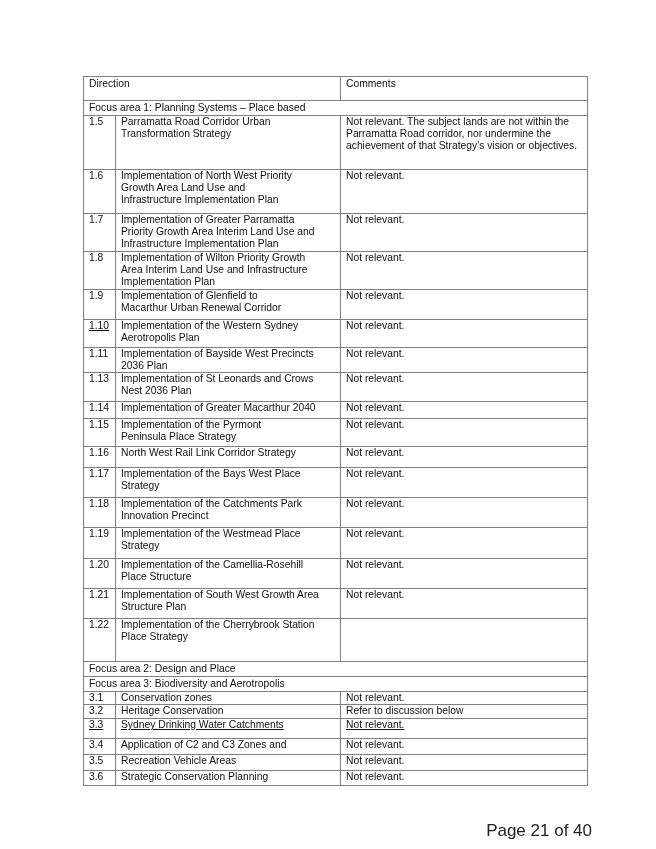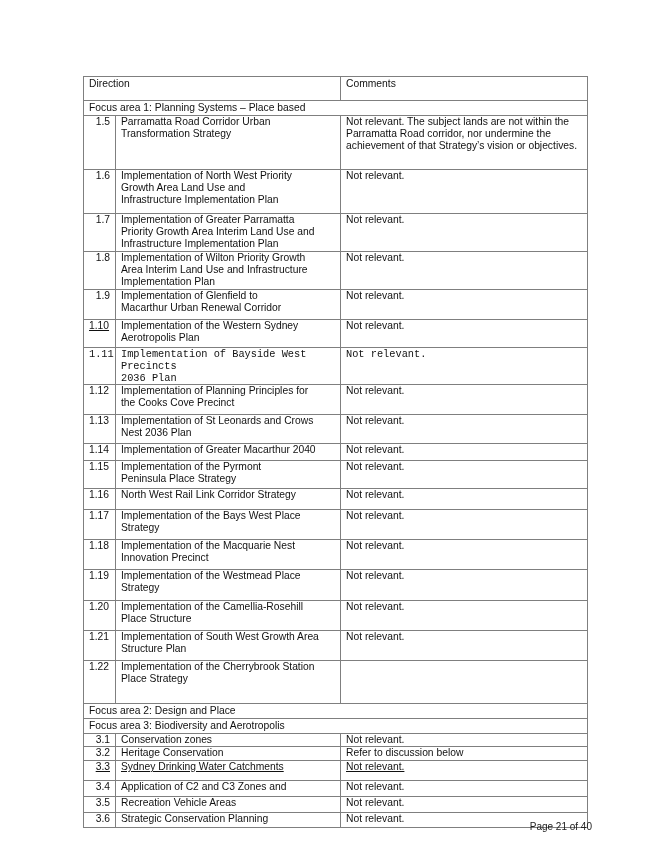--- a/index.html
+++ b/index.html
@@ -14,23 +14,23 @@
   table.dir-table td, table.dir-table th {
     border: 1px solid #7f7f7f; vertical-align: top; padding: 1px 5px 1px 5px;
     text-align: left; font-weight: normal;
   }
   col.c-num { width: 32px; }
   col.c-dir { width: 225px; }
   col.c-com { width: 247px; }
   th.hdr { font-weight: bold; height: 21px; padding-top: 2px; }
   td.focus { font-weight: bold; padding-top: 1px; padding-bottom: 1px; }
   td.num { text-align: right; padding-right: 3px; padding-left: 2px; }
-  td.num.center { text-align: right; }
+  td.num.center { text-align: left; }
   td.mid { vertical-align: middle; }
-  .footer { position: absolute; right: 64px; top: 821px; font-size: 10px; color: #222; }
+  .footer { position: absolute; right: 64px; top: 821px; font-size: 17px; color: #222; }
 </style>
 </head>
 <body>
 
 <div class="page">
   <table class="dir-table">
     <colgroup>
         <col class="c-num">
         <col class="c-dir">
         <col class="c-com">
@@ -77,31 +77,25 @@
           <td style="white-space: pre-line; padding-top: 0px; padding-bottom: 0px;">Implementation of Glenfield to
 Macarthur Urban Renewal Corridor</td>
           <td style="padding-top: 0px; padding-bottom: 0px;">Not relevant.</td>
         </tr>
         <tr style="height: 28px;">
           <td class="num" style="padding-top: 0px; padding-bottom: 0px; text-decoration: underline;">1.10</td>
           <td style="white-space: pre-line; padding-top: 0px; padding-bottom: 0px;">Implementation of the Western Sydney
 Aerotropolis Plan</td>
           <td style="padding-top: 0px; padding-bottom: 0px;">Not relevant.</td>
         </tr>
-        <tr style="height: 24px; font-family: Liberation Mono, monospace;">
+        <tr style="height: 24px;">
           <td class="num mid" style="padding-top: 0px; padding-bottom: 0px;">1.11</td>
           <td class="mid" style="white-space: pre-line; padding-top: 0px; padding-bottom: 0px;">Implementation of Bayside West Precincts
 2036 Plan</td>
           <td class="mid" style="padding-top: 0px; padding-bottom: 0px;">Not relevant.</td>
-        </tr>
-        <tr style="height: 30px;">
-          <td class="num" style="padding-top: 0px; padding-bottom: 0px;">1.12</td>
-          <td style="white-space: pre-line; padding-top: 0px; padding-bottom: 0px;">Implementation of Planning Principles for
-the Cooks Cove Precinct</td>
-          <td style="padding-top: 0px; padding-bottom: 0px;">Not relevant.</td>
         </tr>
         <tr style="height: 29px;">
           <td class="num" style="padding-top: 0px; padding-bottom: 0px;">1.13</td>
           <td style="white-space: pre-line; padding-top: 0px; padding-bottom: 0px;">Implementation of St Leonards and Crows
 Nest 2036 Plan</td>
           <td style="padding-top: 0px; padding-bottom: 0px;">Not relevant.</td>
         </tr>
         <tr style="height: 17px;">
           <td class="num" style="padding-top: 0px; padding-bottom: 0px;">1.14</td>
           <td style="white-space: pre-line; padding-top: 0px; padding-bottom: 0px;">Implementation of Greater Macarthur 2040</td>
@@ -119,21 +113,21 @@
           <td style="padding-top: 0px; padding-bottom: 0px;">Not relevant.</td>
         </tr>
         <tr style="height: 30px;">
           <td class="num mid" style="padding-top: 0px; padding-bottom: 0px;">1.17</td>
           <td class="mid" style="white-space: pre-line; padding-top: 0px; padding-bottom: 0px;">Implementation of the Bays West Place
 Strategy</td>
           <td class="mid" style="padding-top: 0px; padding-bottom: 0px;">Not relevant.</td>
         </tr>
         <tr style="height: 30px;">
           <td class="num mid" style="padding-top: 0px; padding-bottom: 0px;">1.18</td>
-          <td class="mid" style="white-space: pre-line; padding-top: 0px; padding-bottom: 0px;">Implementation of the Macquarie Nest
+          <td class="mid" style="white-space: pre-line; padding-top: 0px; padding-bottom: 0px;">Implementation of the Catchments Park
 Innovation Precinct</td>
           <td class="mid" style="padding-top: 0px; padding-bottom: 0px;">Not relevant.</td>
         </tr>
         <tr style="height: 31px;">
           <td class="num mid" style="padding-top: 0px; padding-bottom: 0px;">1.19</td>
           <td class="mid" style="white-space: pre-line; padding-top: 0px; padding-bottom: 0px;">Implementation of the Westmead Place
 Strategy</td>
           <td class="mid" style="padding-top: 0px; padding-bottom: 0px;">Not relevant.</td>
         </tr>
         <tr style="height: 30px;">

